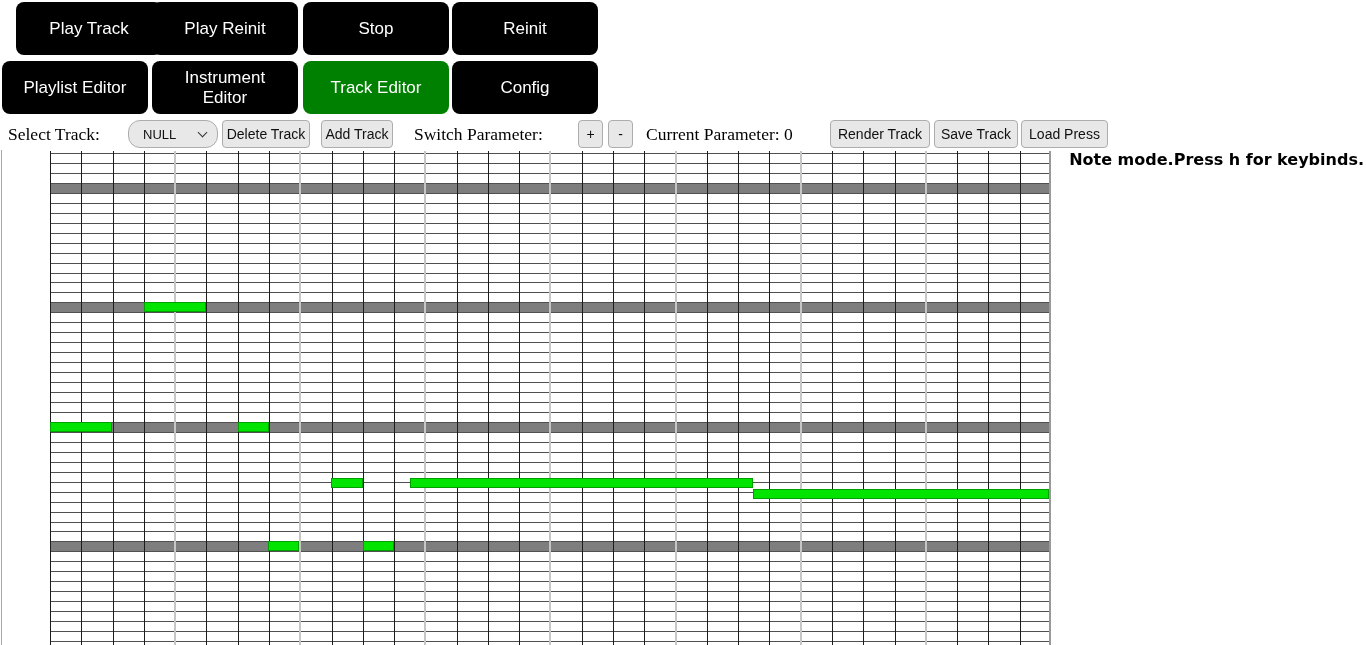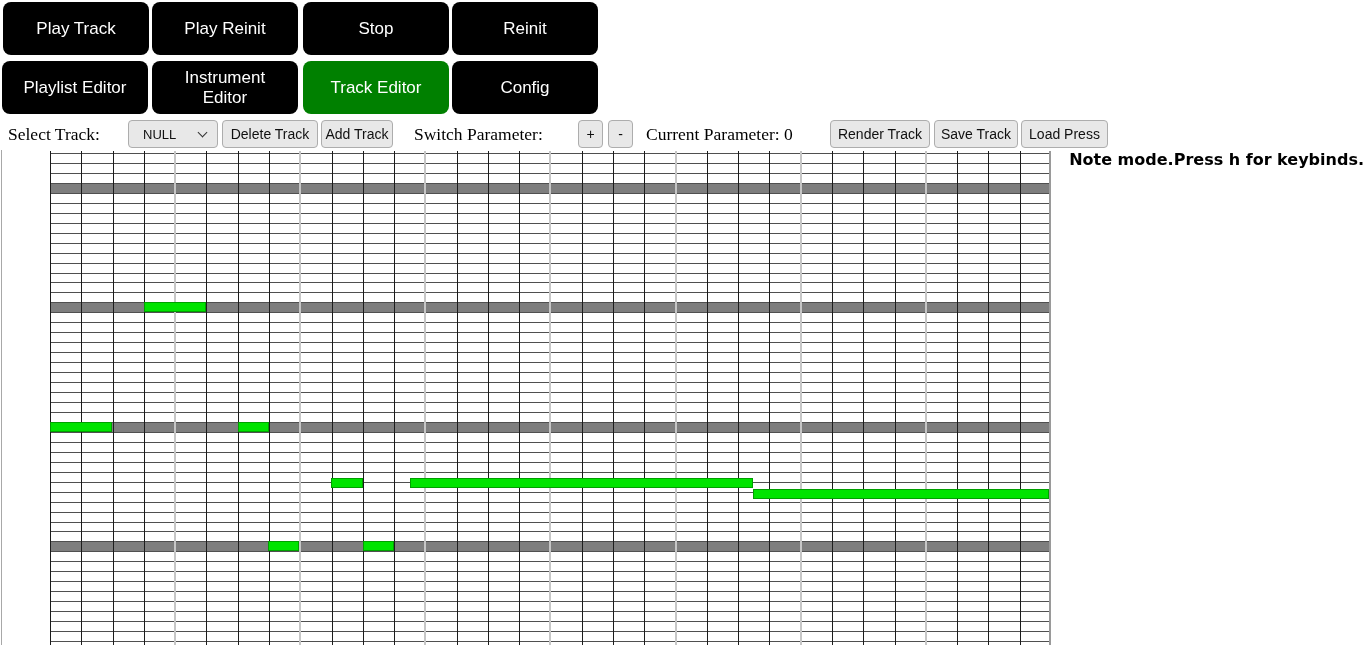--- a/index.html
+++ b/index.html
@@ -23,21 +23,21 @@
     white-space:nowrap;
   }
   .tb-btn {
     position:absolute; top:120px; height:28px;
     background:#e8e8e8; border:1px solid #adadad; border-radius:4px;
     font-family:"Liberation Sans", sans-serif; font-size:14px; color:#101010;
     display:flex; align-items:center; justify-content:center; cursor:pointer;
   }
   .track-select {
     position:absolute; top:120px; left:128px; width:90px; height:28px;
-    background:#e8e8e8; border:1px solid #adadad; border-radius:4px;
+    background:#e8e8e8; border:1px solid #adadad; border-radius:12px;
     display:flex; align-items:center; cursor:pointer;
     font-size:13px; color:#101010;
   }
   .track-select .value { padding-left:14px; flex:1; }
   .chevron {
     width:7px; height:7px; margin-right:11px; margin-top:-3px;
     border-right:1.8px solid #333; border-bottom:1.8px solid #333;
     transform:rotate(45deg);
   }
 
@@ -75,38 +75,38 @@
   
   .overlay-text {
     position:absolute; top:150px; right:2px; z-index:10; text-align:right;
     font-family:"DejaVu Sans", sans-serif; font-weight:bold;
     font-size:16px; line-height:20.7px; color:#000; white-space:nowrap;
   }
 </style>
 </head>
 <body>
 
-<button class="nav-btn" style="left:3px;top:2px">Play Track</button>
+<button class="nav-btn" style="left:16px;top:2px">Play Track</button>
 <button class="nav-btn" style="left:152px;top:2px">Play Reinit</button>
 <button class="nav-btn" style="left:303px;top:2px">Stop</button>
 <button class="nav-btn" style="left:452px;top:2px">Reinit</button>
 
 <button class="nav-btn" style="left:2px;top:61px">Playlist Editor</button>
 <button class="nav-btn" style="left:152px;top:61px">Instrument Editor</button>
 <button class="nav-btn active" style="left:303px;top:61px">Track Editor</button>
 <button class="nav-btn" style="left:452px;top:61px">Config</button>
 
 <span class="toolbar-label" style="left:8px">Select Track:</span>
 
 <div class="track-select">
   <span class="value">NULL</span>
   <span class="chevron"></span>
 </div>
 
-<button class="tb-btn" style="left:222px;width:96px">Delete Track</button>
+<button class="tb-btn" style="left:222px;width:88px">Delete Track</button>
 <button class="tb-btn" style="left:321px;width:72px">Add Track</button>
 
 <span class="toolbar-label" style="left:414px">Switch Parameter:</span>
 <button class="tb-btn" style="left:578px;width:25px">+</button>
 <button class="tb-btn" style="left:608px;width:25px">-</button>
 
 <span class="toolbar-label" style="left:646px">
   <span>Current Parameter:</span>
   <span>0</span>
 </span>

